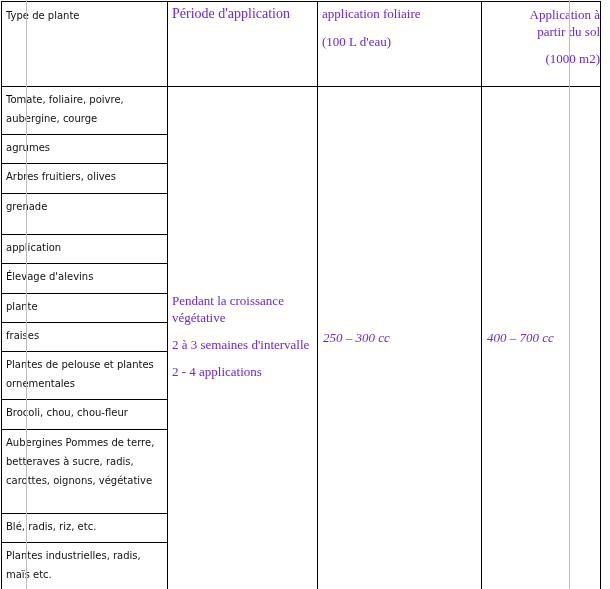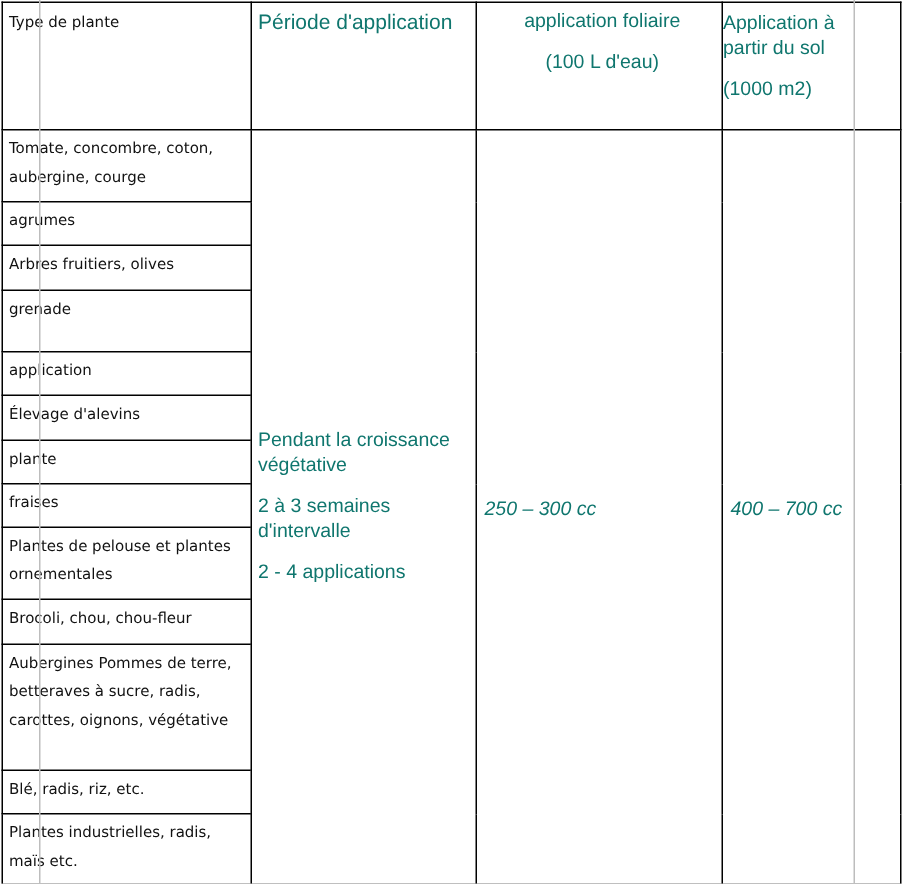--- a/index.html
+++ b/index.html
@@ -5,25 +5,25 @@
   html, body { margin: 0; padding: 0; background: #ffffff; }
   body { width: 610px; height: 589px; position: relative; overflow: hidden; }
   .tbl { position: absolute; left: 1px; top: 1px; border-collapse: collapse; table-layout: fixed; }
   .tbl td { border: 1.5px solid #000; vertical-align: top; padding: 0; }
   .hdr td { height: 80px; }
   .c1 { width: 166px; }
   .c2 { width: 150px; }
   .c3 { width: 164px; }
   .c4 { width: 119px; }
   .cal { font-family: "DejaVu Sans", sans-serif; font-size: 10px; color: #111; line-height: 19px; padding: 3px 0 0 4px !important; }
-  .ari { font-family: Liberation Sans, sans-serif; font-size: 13px; color: #0f766e; }
+  .ari { font-family: Liberation Serif, serif; font-size: 13px; color: #6d28d9; }
   .h1 { padding: 4px 0 0 4px !important; }
-  .h3 p { margin: 0 0 12px 0; text-align: center; }
+  .h3 p { margin: 0 0 12px 0; }
   .h3 { padding: 4px 0 0 4px !important; }
-  .h4 { text-align: left; padding: 4px 0 0 0 !important; }
+  .h4 { text-align: right; padding: 4px 0 0 0 !important; }
   .h4 .l { line-height: 17px; }
   .h4 .l2 { margin-top: 10px; }
   .period { vertical-align: middle !important; padding: 0 0 0 4px !important; line-height: 17px; }
   .period p { margin: 0 0 10px 0; }
   .period .first { margin-top: 6px; }
   .dose { vertical-align: middle !important; padding: 0 0 0 5px !important; font-style: italic; }
   .guide1 { position: absolute; left: 26px; top: 0; width: 1px; height: 589px; background: #bdbdbd; }
   .guide2 { position: absolute; left: 569px; top: 0; width: 1px; height: 589px; background: #bdbdbd; }
 </style>
 </head>
@@ -44,21 +44,21 @@
       <p>application foliaire</p>
       <p>(100 L d'eau)</p>
     </td>
     <td class="ari h4">
       <div class="l">Application à</div>
       <div class="l">partir du sol</div>
       <div class="l l2">(1000 m2)</div>
     </td>
   </tr>
   <tr style="height:48px">
-    <td class="cal">Tomate, concombre, coton, aubergine, courge</td>
+    <td class="cal">Tomate, foliaire, poivre, aubergine, courge</td>
     <td class="ari period" rowspan="13">
       <p class="first">Pendant la croissance végétative</p>
       <p>2 à 3 semaines d'intervalle</p>
       <p>2 - 4 applications</p>
     </td>
     <td class="ari dose" rowspan="13">250 – 300 cc</td>
     <td class="ari dose" rowspan="13">400 – 700 cc</td>
   </tr>
   <tr style="height:29px">
         <td class="cal">agrumes</td>

